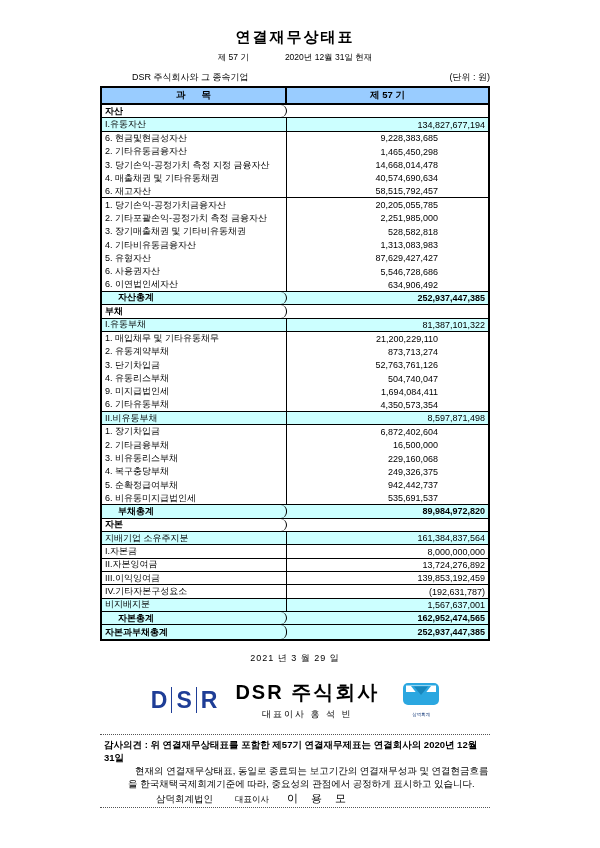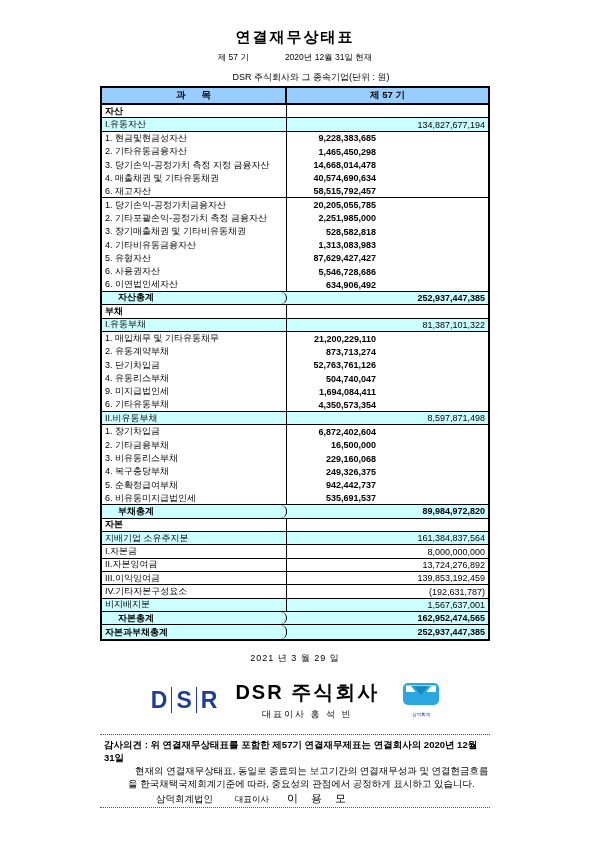--- a/index.html
+++ b/index.html
@@ -19,21 +19,21 @@
     text-align: center;
     font-size: 15px; font-weight: bold; letter-spacing: 2px;
   }
   .doc-subtitle {
     margin-top: 5px;
     display: flex; justify-content: center; gap: 36px;
     font-size: 8.5px;
   }
   .meta-row {
     margin-top: 7px;
-    display: flex; justify-content: center; align-items: flex-end;
+    display: flex; justify-content: space-between; align-items: flex-end;
     font-size: 9px;
     padding-left: 32px;
   }
 
   
   .fin-table { border: 2px solid #000; margin-top: 2px; background: #fff; }
   .thead {
     display: flex; align-items: center;
     height: 17px;
     background: var(--header-bg, #99CCFF);
@@ -55,26 +55,26 @@
   .tr.nb { border-bottom: none; }
   .td-label {
     width: 185px; align-self: stretch;
     display: flex; align-items: center;
     border-right: 1.5px solid #000;
     padding-left: 3px;
     white-space: nowrap;
   }
   .td-value { flex: 1; text-align: right; padding-right: 3px; white-space: nowrap; }
 
-  .tr.section .td-label { font-weight: bold; }
+  .tr.section .td-label { font-weight: bold; border-radius: 6px; }
   .tr.hl, .tr.total, .tr.total2 { background: var(--highlight-bg, #CCFFFF); }
   .tr.total .td-label, .tr.total2 .td-label { font-weight: bold; border-radius: 6px; }
   .tr.total .td-value, .tr.total2 .td-value { font-weight: bold; text-align: right; }
   .tr.total .td-label { padding-left: 16px; }
-  .tr.item .td-value { padding-right: 112px; font-weight: bold; }
+  .tr.item .td-value { padding-right: 50px; }
 
   
   .report-date { margin-top: 11px; text-align: center; font-size: 9px; letter-spacing: 1px; }
 
   .signature-block {
     margin-top: 14px;
     display: flex; justify-content: center; align-items: center; gap: 14px;
   }
   .dsr-logo { display: flex; align-items: center; }
   .dsr-letter {
@@ -135,21 +135,21 @@
       <div id="table-body">
           <div class="tr section">
     <div class="td-label">자산</div>
     <div class="td-value"></div>
   </div>
           <div class="tr hl">
     <div class="td-label">I.유동자산</div>
     <div class="td-value">134,827,677,194</div>
   </div>
           <div class="tr item nb">
-    <div class="td-label">1. 현금및현금성자산</div>
+    <div class="td-label">6. 현금및현금성자산</div>
     <div class="td-value">9,228,383,685</div>
   </div>
           <div class="tr item nb">
     <div class="td-label">2. 기타유동금융자산</div>
     <div class="td-value">1,465,450,298</div>
   </div>
           <div class="tr item nb">
     <div class="td-label">3. 당기손익-공정가치 측정 지정 금융자산</div>
     <div class="td-value">14,668,014,478</div>
   </div>

